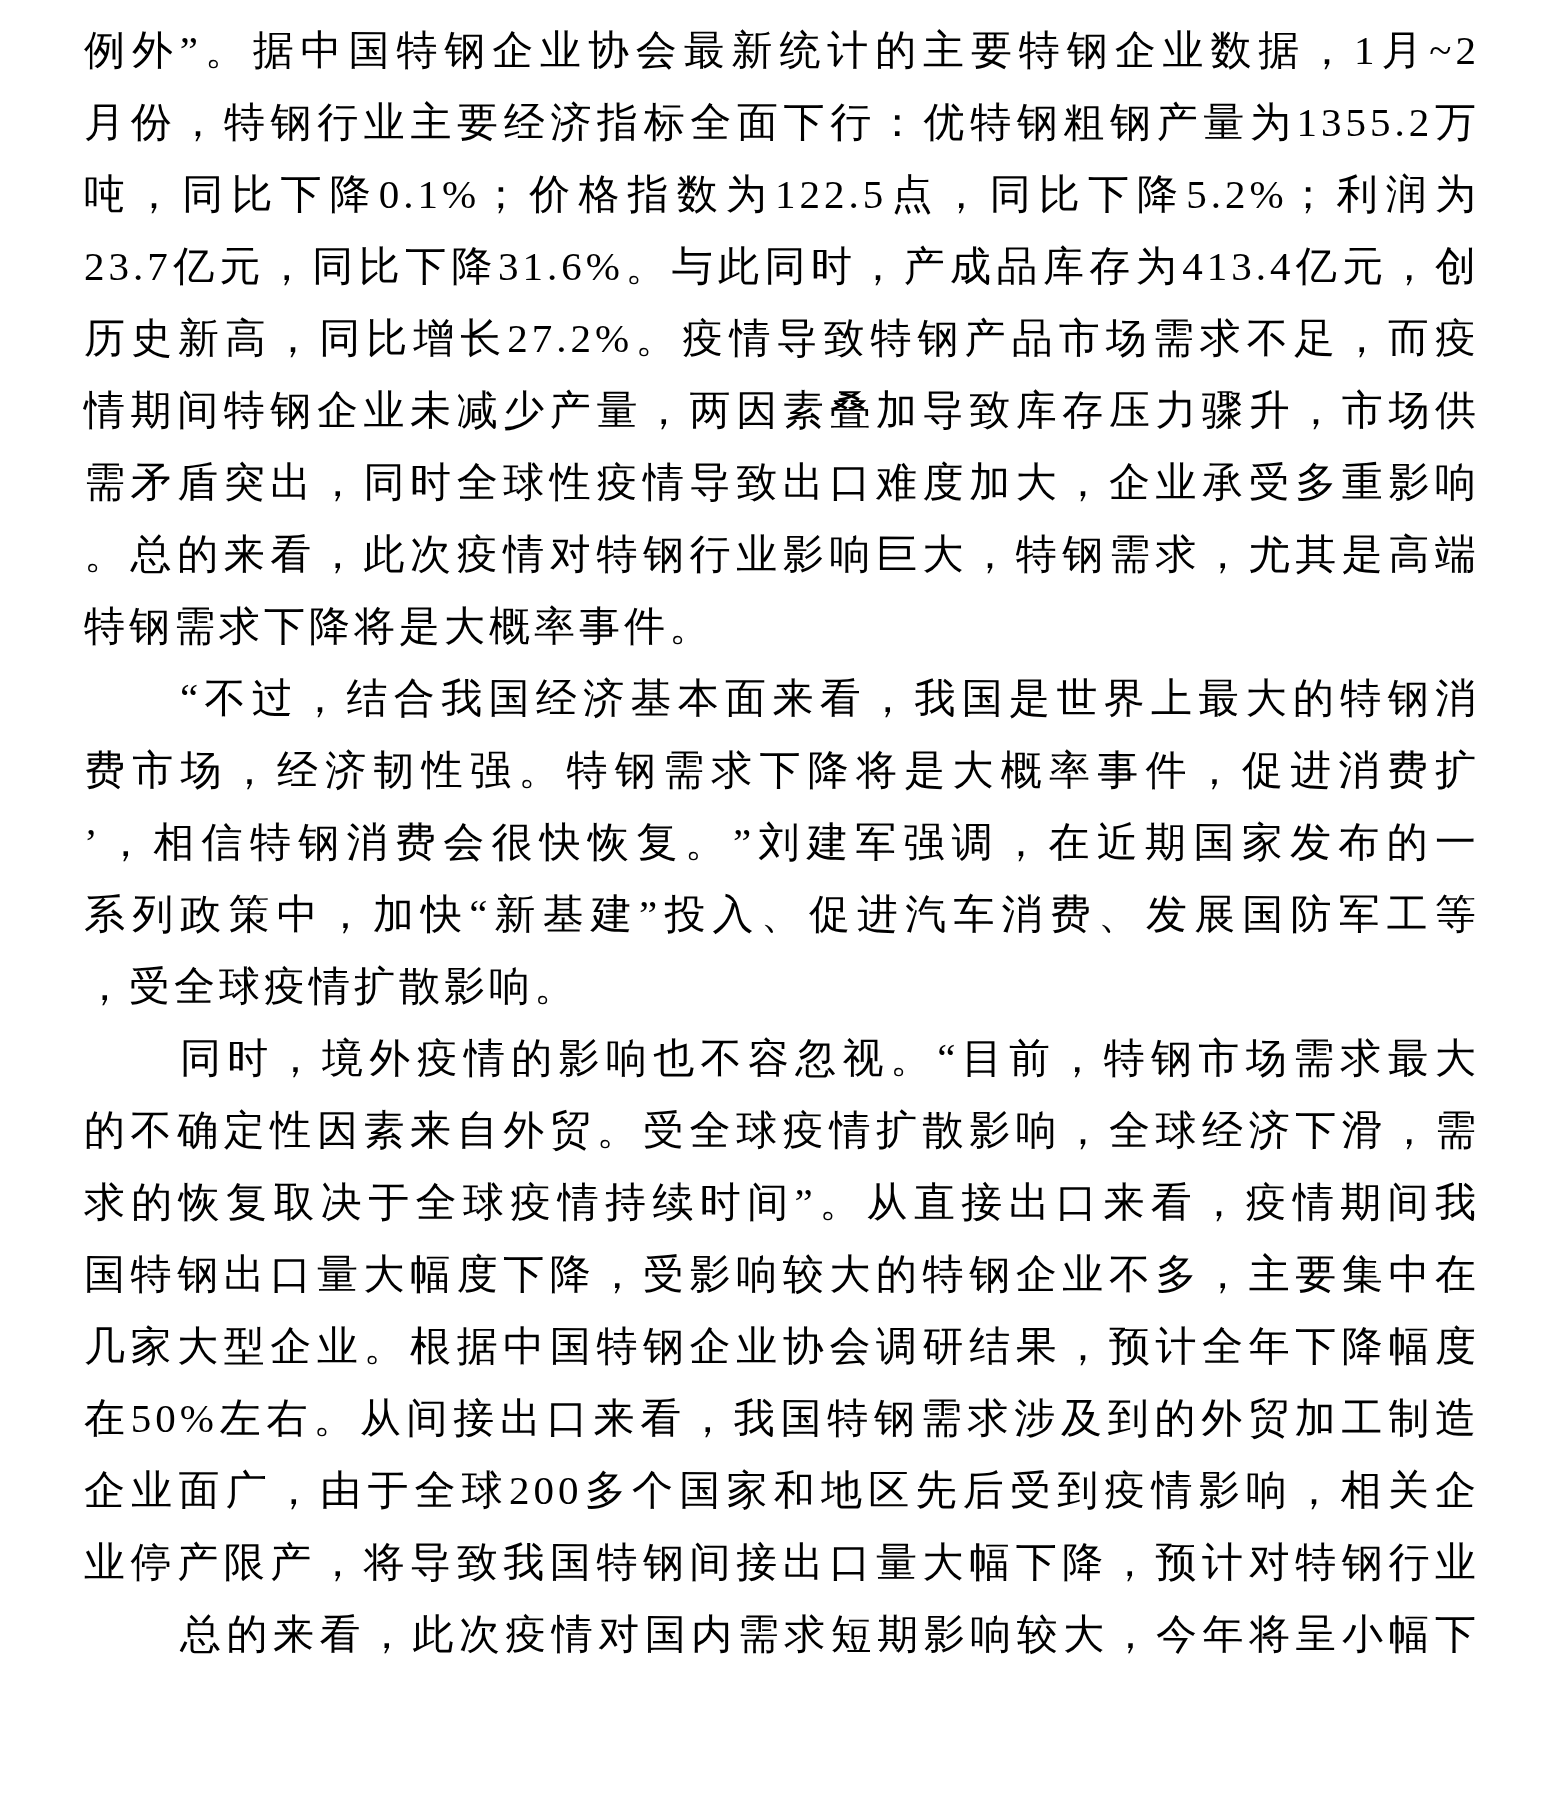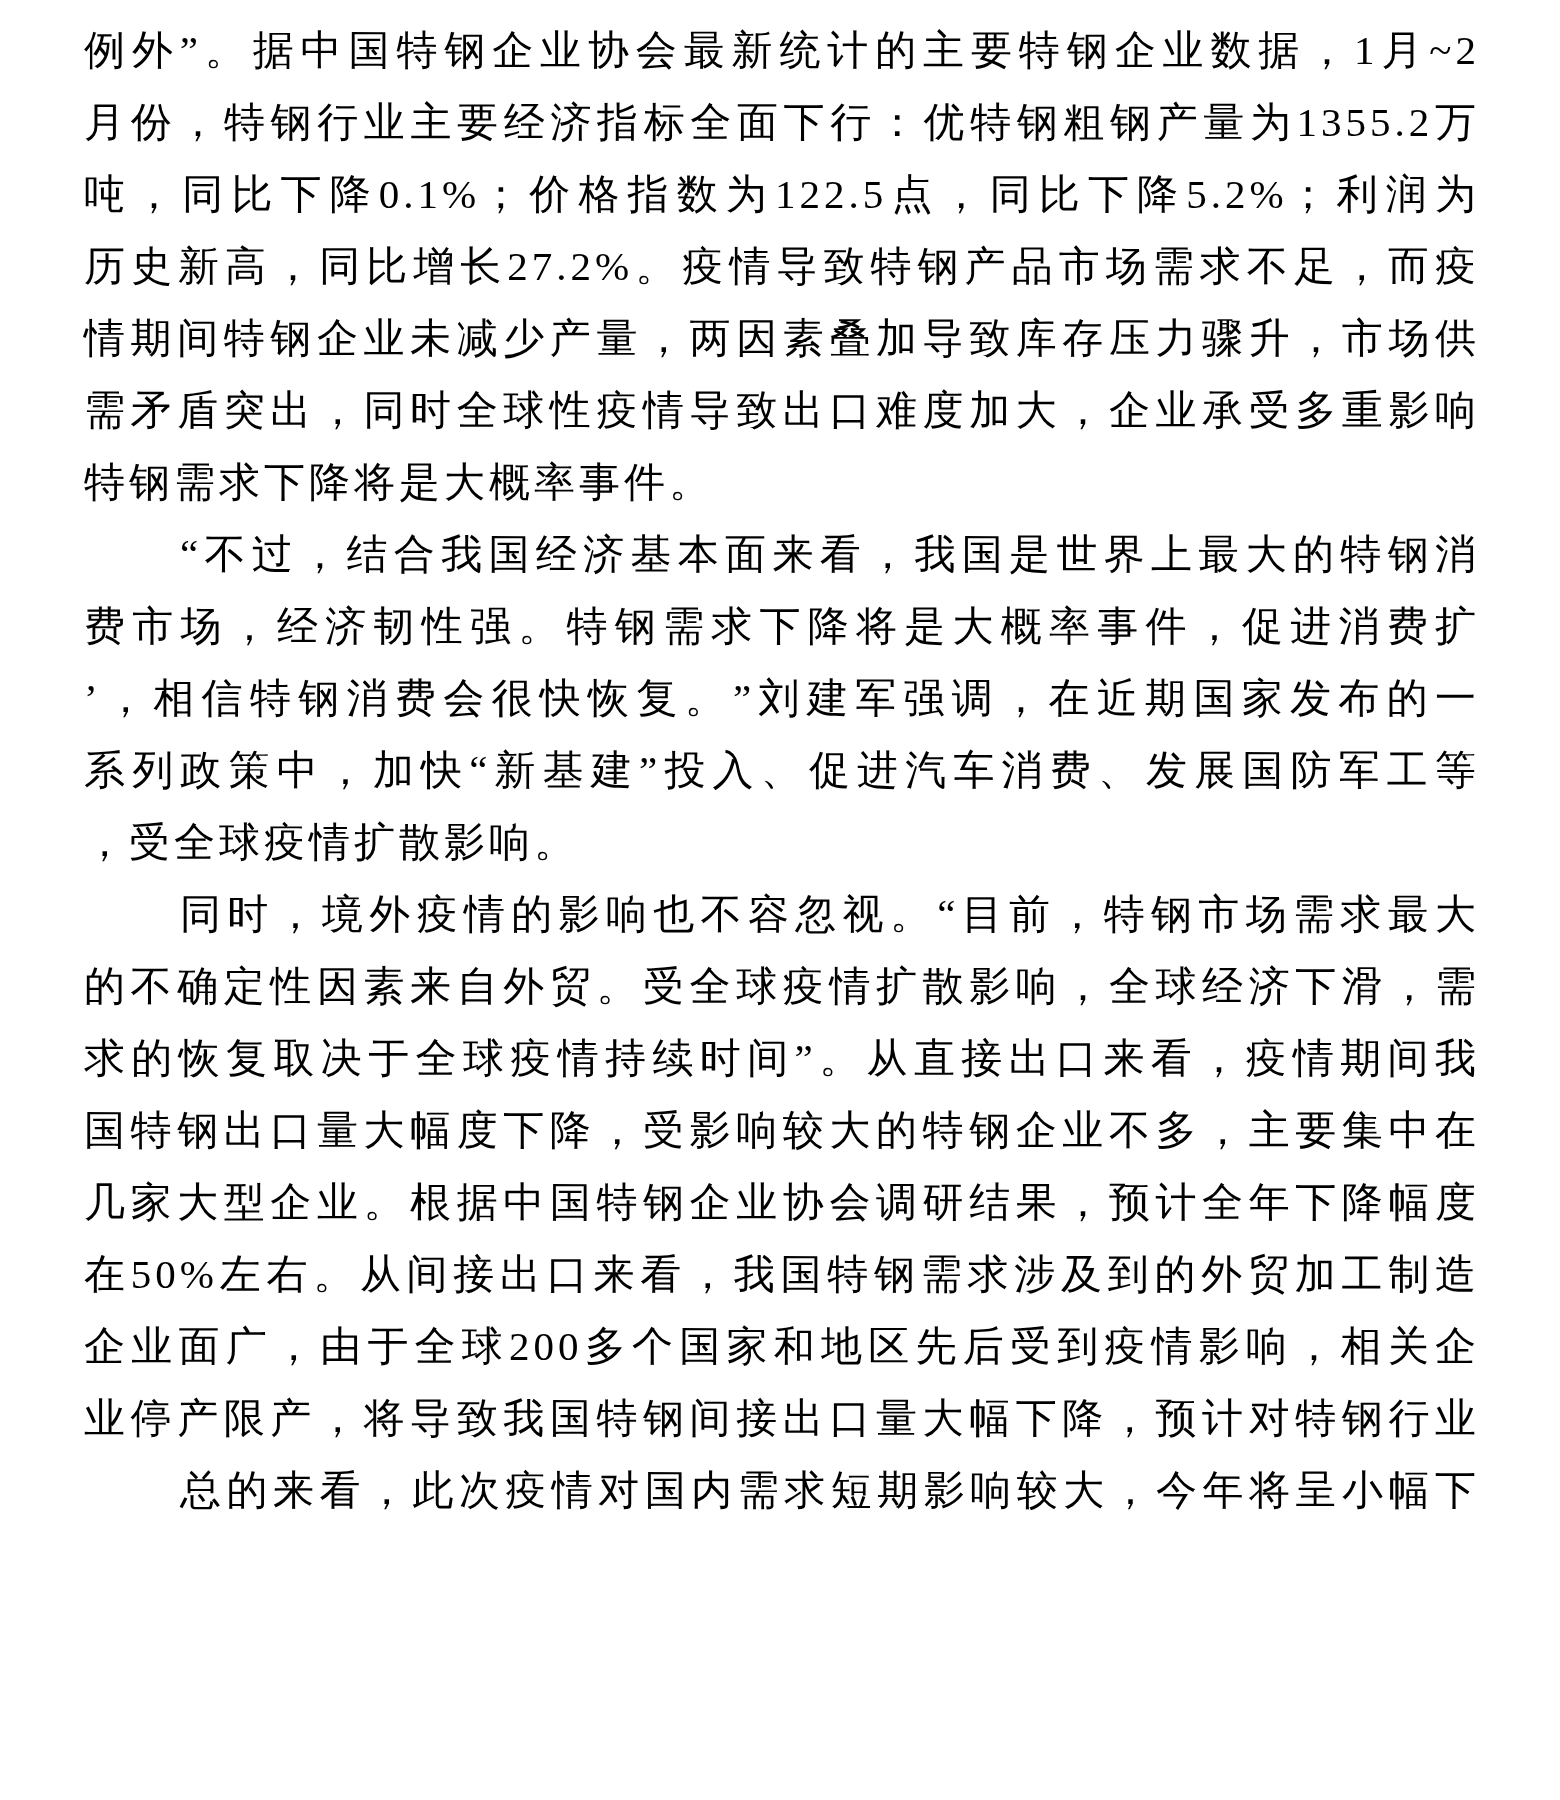--- a/index.html
+++ b/index.html
@@ -36,23 +36,25 @@
     text-indent: 96px;
   }
 </style>
 </head>
 <body>
 
 <div class="page">
   <div class="line">例外”。据中国特钢企业协会最新统计的主要特钢企业数据，1月~2</div>
   <div class="line">月份，特钢行业主要经济指标全面下行：优特钢粗钢产量为1355.2万</div>
   <div class="line">吨，同比下降0.1%；价格指数为122.5点，同比下降5.2%；利润为</div>
+  <div class="line">23.7亿元，同比下降31.6%。与此同时，产成品库存为413.4亿元，创</div>
   <div class="line">历史新高，同比增长27.2%。疫情导致特钢产品市场需求不足，而疫</div>
   <div class="line">情期间特钢企业未减少产量，两因素叠加导致库存压力骤升，市场供</div>
   <div class="line">需矛盾突出，同时全球性疫情导致出口难度加大，企业承受多重影响</div>
+  <div class="line">。总的来看，此次疫情对特钢行业影响巨大，特钢需求，尤其是高端</div>
   <div class="line para-end">特钢需求下降将是大概率事件。</div>
   <div class="line indent">“不过，结合我国经济基本面来看，我国是世界上最大的特钢消</div>
   <div class="line">费市场，经济韧性强。特钢需求下降将是大概率事件，促进消费扩</div>
   <div class="line">’，相信特钢消费会很快恢复。”刘建军强调，在近期国家发布的一</div>
   <div class="line">系列政策中，加快“新基建”投入、促进汽车消费、发展国防军工等</div>
   <div class="line para-end">，受全球疫情扩散影响。</div>
   <div class="line indent">同时，境外疫情的影响也不容忽视。“目前，特钢市场需求最大</div>
   <div class="line">的不确定性因素来自外贸。受全球疫情扩散影响，全球经济下滑，需</div>
   <div class="line">求的恢复取决于全球疫情持续时间”。从直接出口来看，疫情期间我</div>
   <div class="line">国特钢出口量大幅度下降，受影响较大的特钢企业不多，主要集中在</div>

